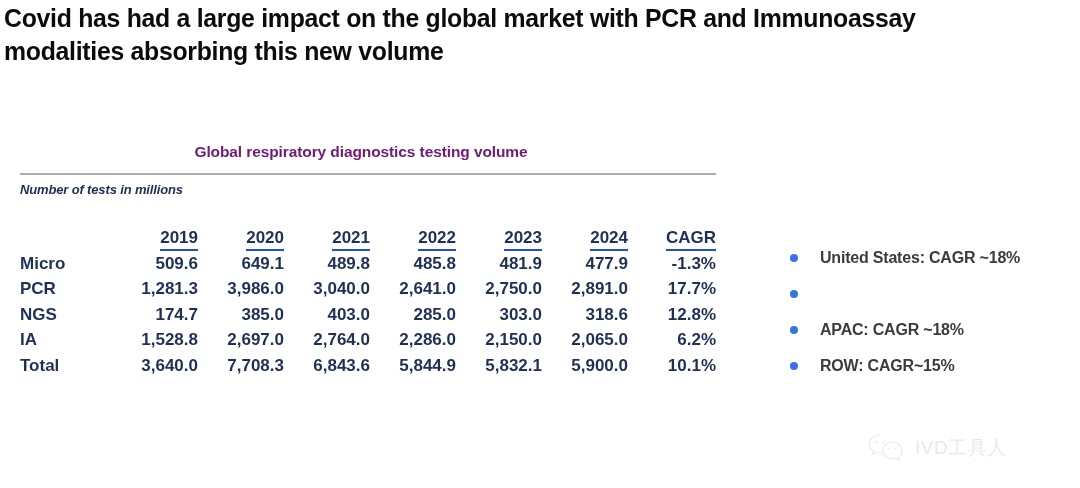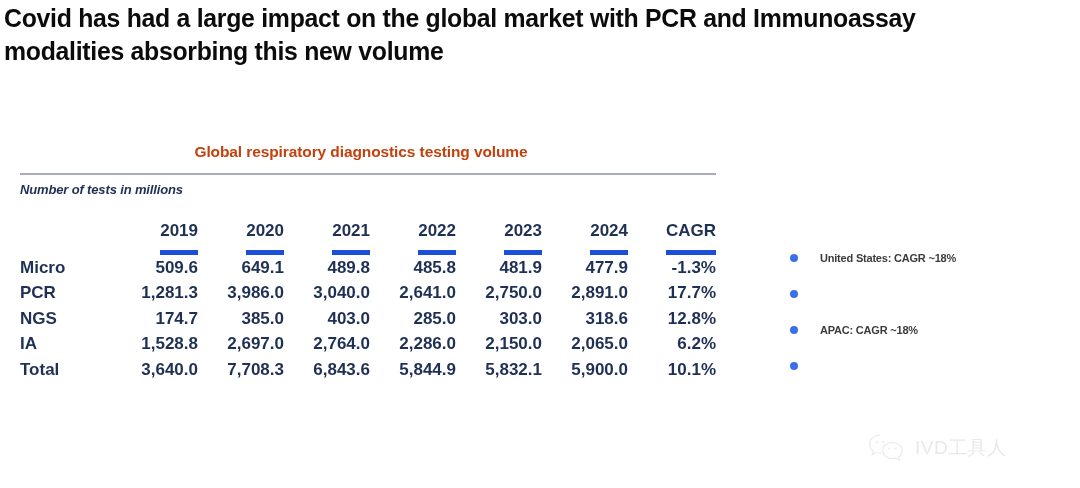--- a/index.html
+++ b/index.html
@@ -35,21 +35,21 @@
   .table-panel {
     position: absolute;
     left: 20px;
     top: 143px;
     width: 700px;
   }
   .panel-title {
     text-align: center;
     font-size: 15.5px;
     font-weight: bold;
-    color: #c2410c;
+    color: #701a75;
     letter-spacing: -0.1px;
     padding-right: 18px;
   }
   .panel-rule {
     margin-top: 12px;
     height: 2px;
     width: 696px;
     background: #a9adbb;
   }
   .panel-subtitle {
@@ -81,22 +81,22 @@
 
   thead th {
     height: 30px;
     vertical-align: bottom;
     text-align: right;
     font-weight: bold;
     padding-right: 6px;
   }
   thead th .hdr {
     display: inline-block;
-    border-bottom: 5px solid #1d4ed8;
-    padding-bottom: 9px;
+    border-bottom: 2px solid #1d4ed8;
+    padding-bottom: 1px;
   }
   thead th.h-label .hdr { border-bottom: none; }
 
   tbody td {
     height: 25.5px;
     vertical-align: middle;
     text-align: right;
     padding-right: 6px;
     margin-top: 8px;
   }
@@ -123,21 +123,21 @@
   }
   .bullet-dot {
     width: 8px;
     height: 8px;
     border-radius: 50%;
     background: #3a6fe8;
     flex: 0 0 auto;
     margin-right: 22px;
   }
   .bullet-text {
-    font-size: 11px;
+    font-size: 16px;
     font-weight: bold;
     color: #3b3b3b;
     letter-spacing: -0.2px;
   }
 
   
   .watermark {
     position: absolute;
     left: 866px;
     top: 432px;
@@ -252,20 +252,21 @@
   </div>
   <div class="bullet-item">
     <span class="bullet-dot"></span>
   </div>
   <div class="bullet-item">
     <span class="bullet-dot"></span>
     <span class="bullet-text">APAC: CAGR ~18%</span>
   </div>
   <div class="bullet-item">
     <span class="bullet-dot"></span>
+    <span class="bullet-text">ROW: CAGR~15%</span>
   </div>
 </div>
 
 <div class="watermark">
   <svg width="42" height="32" viewBox="0 0 42 32">
     <g fill="none" stroke="#dcdcdc" stroke-width="1.3">
       <path d="M14.2 3.2C8.2 3.2 3.4 7.2 3.4 12.1c0 2.8 1.6 5.3 4.1 6.9L6.3 22.6l4.1-2.1c1.2.35 2.5.55 3.8.55.38 0 .75-.02 1.12-.05"></path>
       <path d="M26.4 10.4c-5.4 0-9.8 3.65-9.8 8.15s4.4 8.15 9.8 8.15c1.18 0 2.3-.18 3.35-.5l3.7 1.9-1.05-3.1c2.3-1.48 3.8-3.78 3.8-6.45 0-4.5-4.4-8.15-9.8-8.15z"></path>
     </g>
     <circle cx="10.8" cy="10.2" r="1.15" fill="#dcdcdc"></circle>

